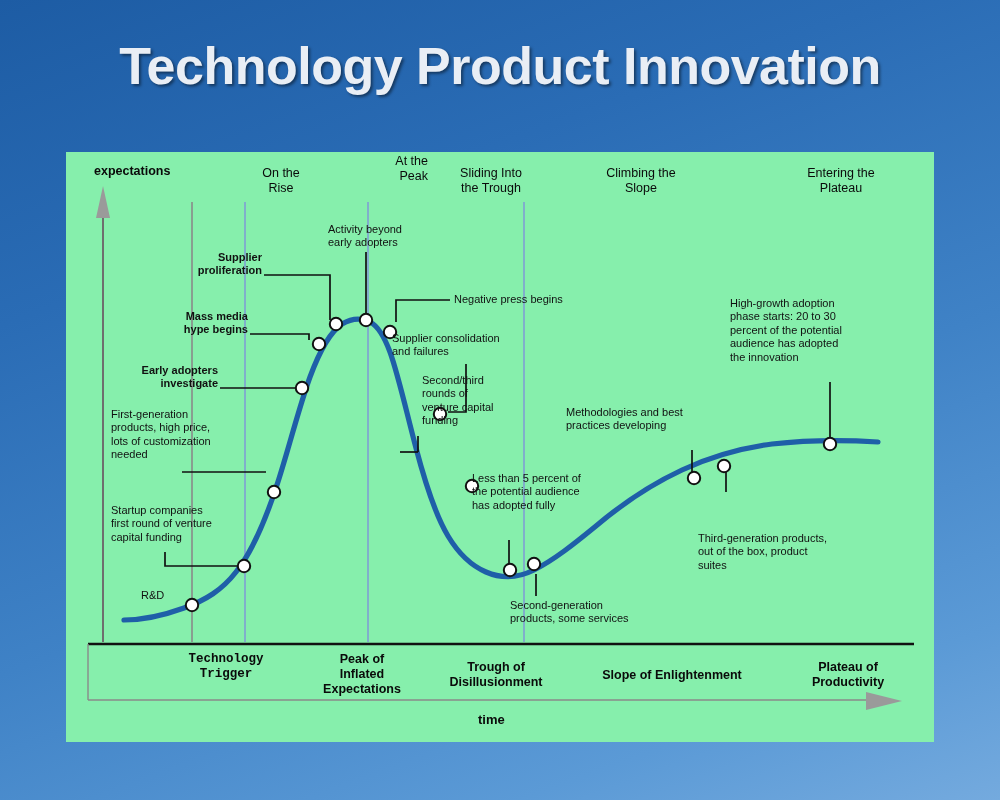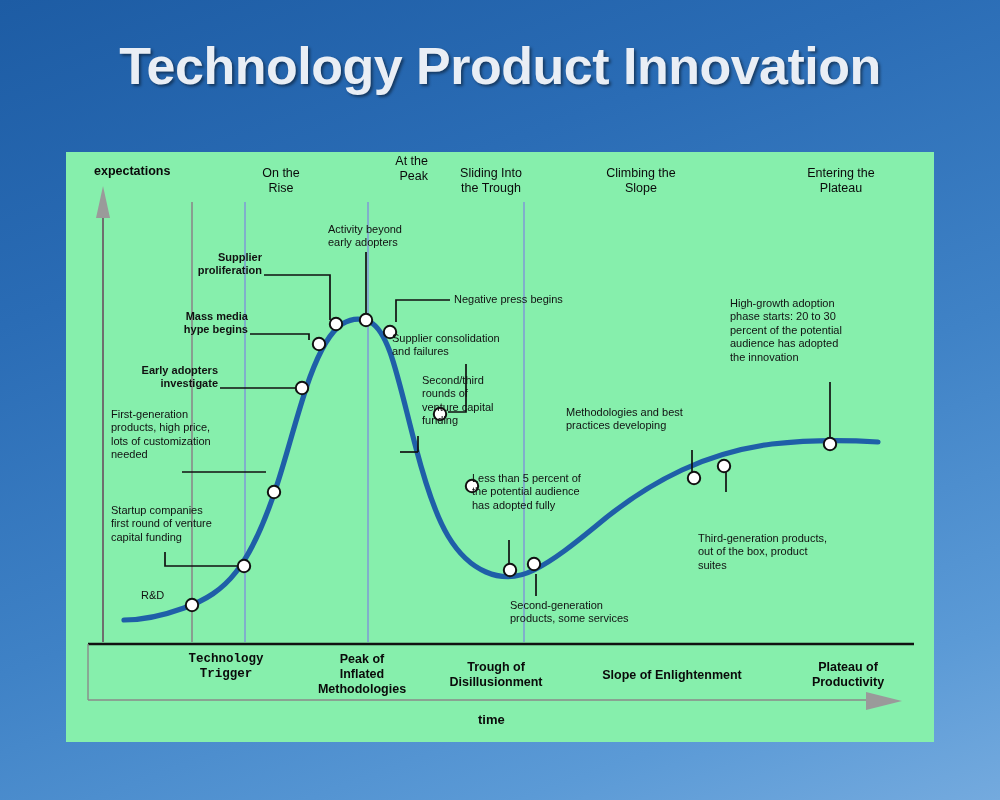--- a/index.html
+++ b/index.html
@@ -262,21 +262,21 @@
 phase starts: 20 to 30
 percent of the potential
 audience has adopted
 the innovation</div>
 
   <div class="phase-foot" style="left:100px; top:500px; width:120px;font-family:Liberation Mono, monospace;">Technology
 Trigger</div>
 
   <div class="phase-foot" style="left:236px; top:500px; width:120px;">Peak of
 Inflated
-Methodologies</div>
+Expectations</div>
 
   <div class="phase-foot" style="left:350px; top:508px; width:160px;">Trough of
 Disillusionment</div>
 
   <div class="phase-foot" style="left:496px; top:516px; width:220px;">Slope of Enlightenment</div>
 
   <div class="phase-foot" style="left:712px; top:508px; width:140px;">Plateau of
 Productivity</div>
 
   <div id="time-label" style="left:412px; top:560px;">time</div>

